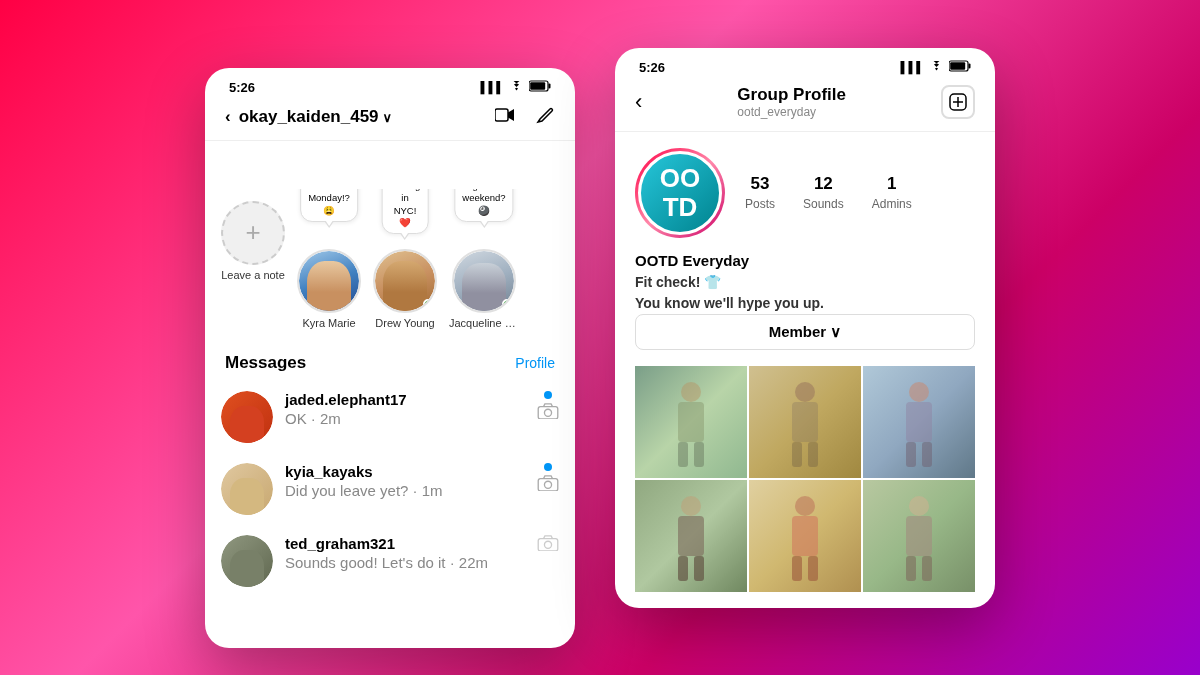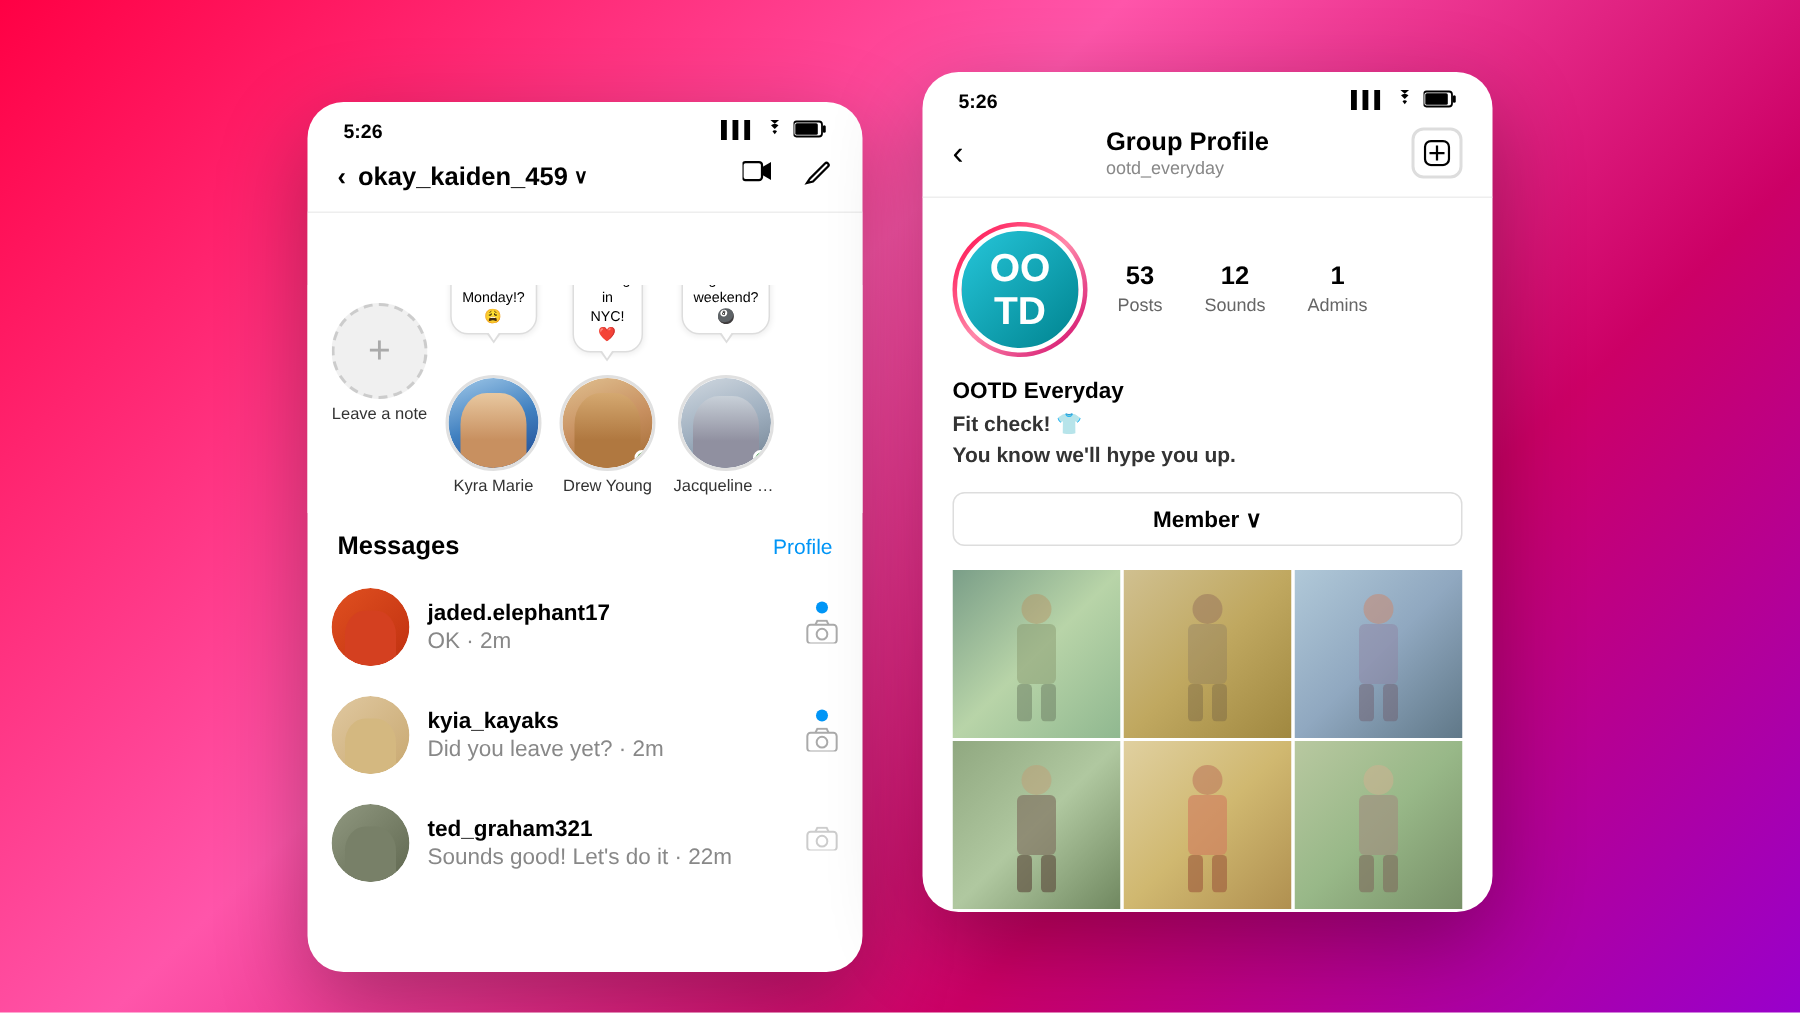--- a/index.html
+++ b/index.html
@@ -162,21 +162,21 @@
     }
 
     .requests-link {
       font-size: 14px;
       color: #0095f6;
       font-weight: 500;
     }
 
     .message-item {
       display: flex;
-      align-items: center;
+      align-items: flex-start;
       padding: 10px 16px;
       gap: 12px;
     }
 
     .msg-avatar {
       width: 52px;
       height: 52px;
       border-radius: 50%;
       flex-shrink: 0;
       overflow: hidden;
@@ -300,21 +300,20 @@
       font-weight: 700;
       display: block;
     }
 
     .stat-label {
       font-size: 12px;
       color: #666;
     }
 
     .group-bio {
-      margin-bottom: 14px;
     }
 
     .group-name {
       font-size: 15px;
       font-weight: 700;
       margin-bottom: 3px;
     }
 
     .group-desc {
       font-size: 14px;
@@ -535,21 +534,21 @@
       </div>
 
       <div class="message-item">
         <div class="msg-avatar">
           <div style="width:100%;height:100%;background:linear-gradient(135deg,#e0c8a0,#c8a870);border-radius:50%;display:flex;align-items:center;justify-content:center;overflow:hidden;">
             <div style="width:34px;height:40px;background:#d4b880;border-radius:40% 40% 0 0;margin-top:18px;"></div>
           </div>
         </div>
         <div class="msg-info">
           <div class="msg-name">kyia_kayaks</div>
-          <div class="msg-preview">Did you leave yet? · 2m</div>
+          <div class="msg-preview">Did you leave yet? · 1m</div>
         </div>
         <div class="msg-meta">
           <div class="unread-dot"></div>
           <span class="camera-icon">
             <svg width="22" height="16" viewBox="0 0 24 18">
                 <rect x="1" y="4" width="22" height="14" rx="2.5" fill="none" stroke="#aaa" stroke-width="1.5"></rect>
                 <circle cx="12" cy="11" r="4" fill="none" stroke="#aaa" stroke-width="1.5"></circle>
                 <path d="M7 4l1.5-3h7L17 4" fill="none" stroke="#aaa" stroke-width="1.5"></path>
               </svg>
           </span>

